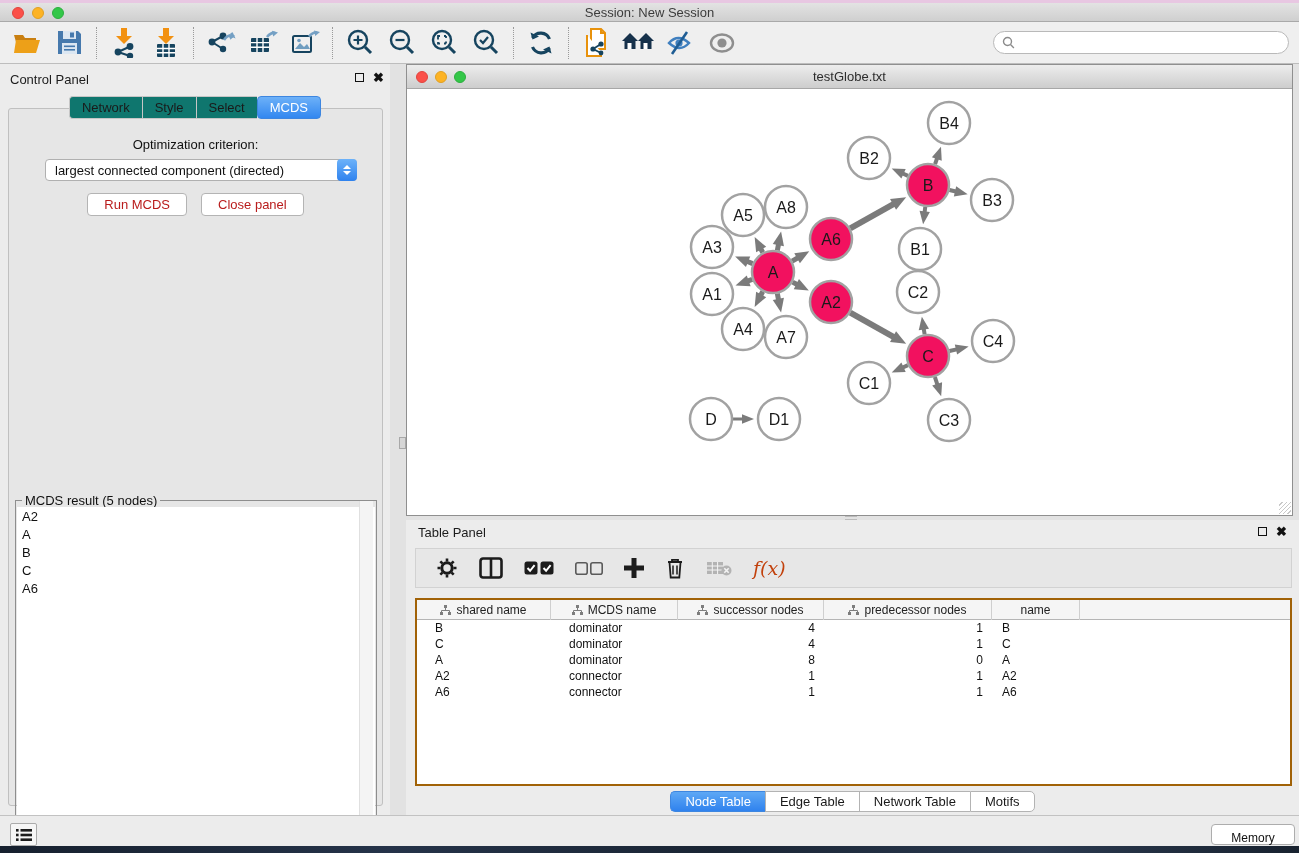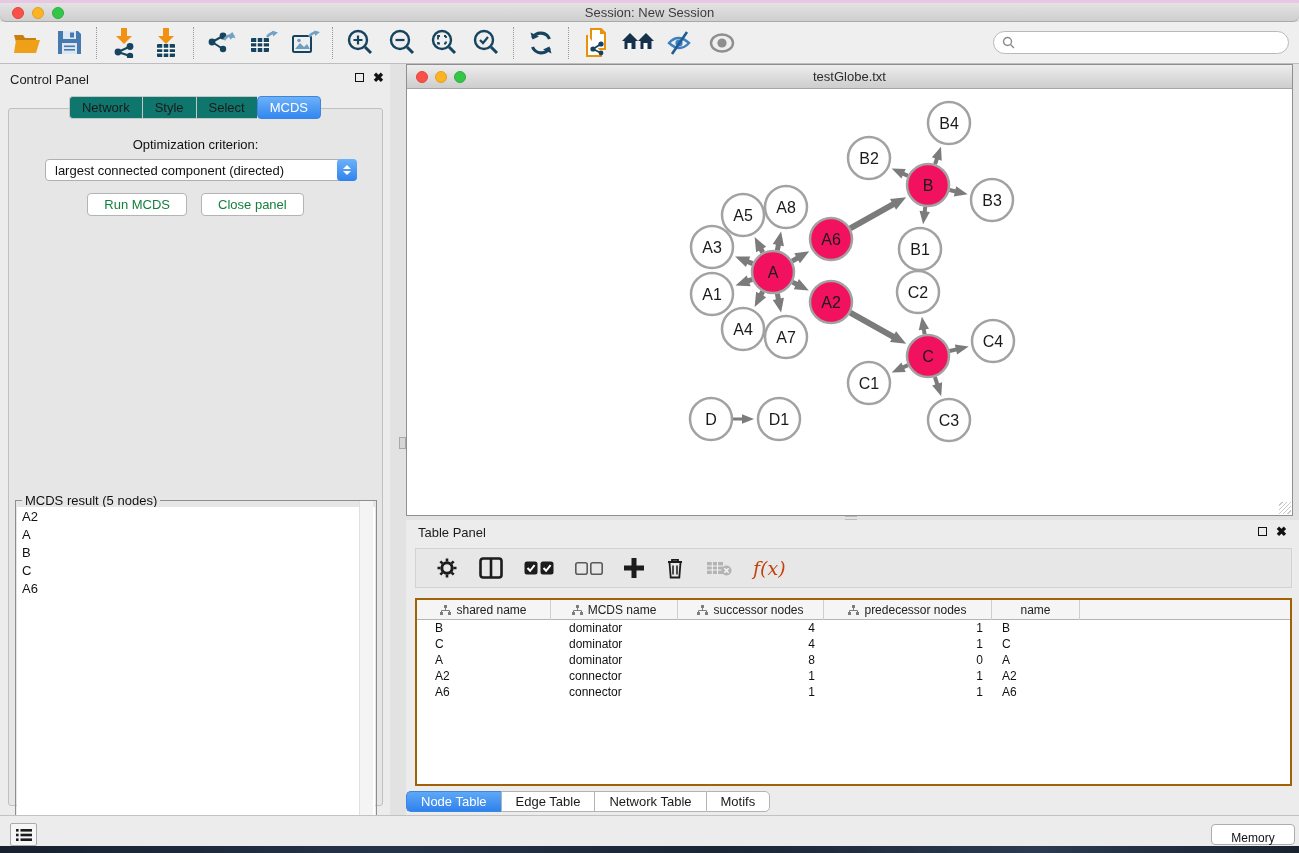--- a/index.html
+++ b/index.html
@@ -8,21 +8,21 @@
   .screen { position:relative; width:1299px; height:853px; background:#e2e2e2; }
 
   
   .wall-top { position:absolute; left:0; top:0; width:1299px; height:3px; background:#e8c7e2; }
   .wall-bottom { position:absolute; left:0; top:846px; width:1299px; height:7px;
     background:linear-gradient(90deg,#16202e,#253349 30%,#1a2534 55%,#2b3a50 80%,#18222f); }
 
   
   .titlebar { position:absolute; left:0; top:3px; width:1299px; height:19px;
     background:linear-gradient(#e3e3e3,#cfcfcf); border-bottom:1px solid #a9a9a9;
-    display:flex; align-items:center;border-radius:6px; }
+    display:flex; align-items:center; }
   .lights { position:absolute; left:12px; top:4px; display:flex; gap:8px; }
   .light { width:12px; height:12px; border-radius:50%; }
   .light.red { background:#fb5049; border:1px solid #e1443e; }
   .light.yellow { background:#fdb324; border:1px solid #e0a023; }
   .light.green { background:#33c748; border:1px solid #2dae3f; }
   .title-text { width:100%; text-align:center; font-size:13px; color:#3c3c3c; }
 
   
   .toolbar { position:absolute; left:0; top:22px; width:1299px; height:42px;
     background:#efefef; border-bottom:1px solid #bdbdbd; display:flex; align-items:center; }
@@ -47,21 +47,21 @@
     background:#e6e6e6; border:1px solid #c0c0c0; border-radius:3px;padding-left:16px; }
   .opt-label { position:absolute; left:0; top:28px; width:100%; text-align:center; font-size:13px; color:#111; }
   .combo { position:absolute; left:36px; top:50px; width:312px; height:22px; background:#fff;
     border:1px solid #b0b0b0; border-radius:4px; display:flex; align-items:center; }
   .combo-text { font-size:13px; color:#111; padding-left:9px; flex:1; white-space:nowrap; }
   .combo-btn { width:20px; height:22px; margin-right:-1px; border-radius:4px; background:linear-gradient(#6cb2f9,#2f82ee);
     display:flex; flex-direction:column; align-items:center; justify-content:center; gap:2px; }
   .chev-up { width:0; height:0; border-left:4px solid transparent; border-right:4px solid transparent; border-bottom:4px solid #fff; }
   .chev-dn { width:0; height:0; border-left:4px solid transparent; border-right:4px solid transparent; border-top:4px solid #fff; }
   .btn-row { position:absolute; left:0; top:84px; width:100%; display:flex; justify-content:center; gap:14px; }
-  .push-btn { font-size:13px; color:#15803d; background:#fff; border:1px solid #b4b4b4; border-radius:4px; padding:3px 16px; font-family:"Liberation Sans",sans-serif; }
+  .push-btn { font-size:13px; color:#b91c1c; background:#fff; border:1px solid #b4b4b4; border-radius:4px; padding:3px 16px; font-family:"Liberation Sans",sans-serif; }
   .result-group { position:absolute; left:6px; top:391px; width:362px; height:345px; border:1px solid #8e8e8e; }
   .result-legend { position:absolute; left:6px; top:-8px; background:#e6e6e6; padding:0 3px; font-size:13px; color:#111; }
   .result-list { position:absolute; left:1px; top:6px; width:358px; height:336px; background:#fff; overflow:hidden; }
   .result-item { font-size:13px; color:#111; padding:1.5px 0 1.5px 5px; }
   .result-scroll { position:absolute; right:3px; top:0; width:14px; height:336px; background:#f4f4f4; border-left:1px solid #e0e0e0; }
   .splitter-grip { position:absolute; left:399px; top:437px; width:7px; height:12px; background:#d6d6d6; border:1px solid #a8a8a8; }
 
   
   .net-window { position:absolute; left:406px; top:64px; width:887px; height:452px;
     border:1px solid #8f8f8f; background:#fff; }
@@ -85,21 +85,21 @@
   .data-table { position:absolute; left:9px; top:78px; width:877px; height:188px; background:#fff;
     border:2px solid #a16207; overflow:hidden; }
   .dt-header { display:flex; height:20px; background:#f5f5f5; border-bottom:1px solid #b5b5b5; }
   .dt-hcell { display:flex; align-items:center; justify-content:center; gap:5px;
     font-size:12px; color:#222; border-right:1px solid #cfcfcf; height:20px; }
   .dt-row { display:flex; height:16px; }
   .dt-cell { font-size:12px; color:#111; height:16px; line-height:16px; white-space:nowrap; overflow:hidden; }
   .dt-cell.al { text-align:left; padding-left:18px; }
   .dt-cell.ar { text-align:right; padding-right:9px; }
   .dt-cell.an { text-align:left; padding-left:10px; }
-  .bottom-tabs { position:absolute; left:0; top:271px; width:100%; display:flex; }
+  .bottom-tabs { position:absolute; left:0; top:271px; width:100%; display:flex; justify-content:center; }
   .bt-tab { font-size:13px; color:#1a1a1a; background:#fff; border:1px solid #b3b3b3; border-right:none; padding:2px 14px; height:21px; line-height:16px; }
   .bt-tab:first-child { border-radius:5px 0 0 5px; }
   .bt-tab:last-child { border-radius:0 5px 5px 0; border-right:1px solid #b3b3b3; }
   .bt-tab.selected { background:linear-gradient(#5ea8f5,#2f82ee); color:#fff; border-color:#3d86e0; }
 
   
   .statusbar { position:absolute; left:0; top:815px; width:1299px; height:31px;
     background:#ececec; border-top:1px solid #c2c2c2; }
   .status-list-btn { position:absolute; left:10px; top:7px; width:27px; height:23px; background:#f6f6f6;
     border:1px solid #ababab; border-radius:2px; display:flex; align-items:center; justify-content:center; }

